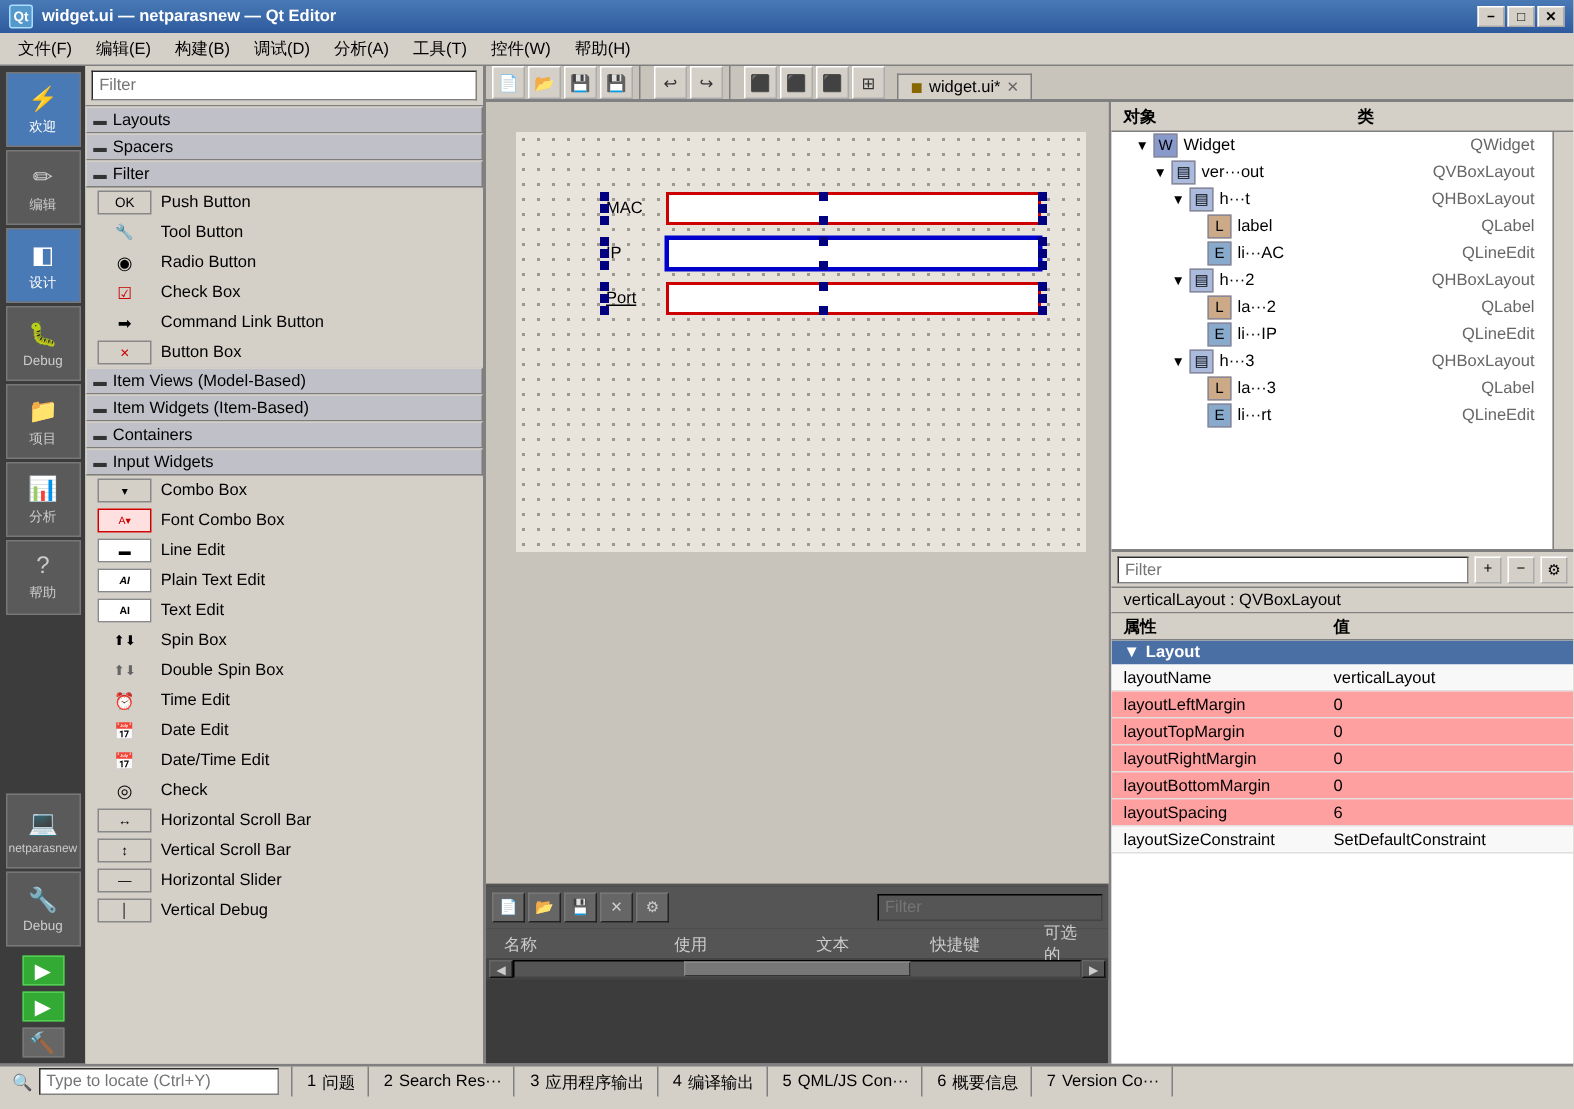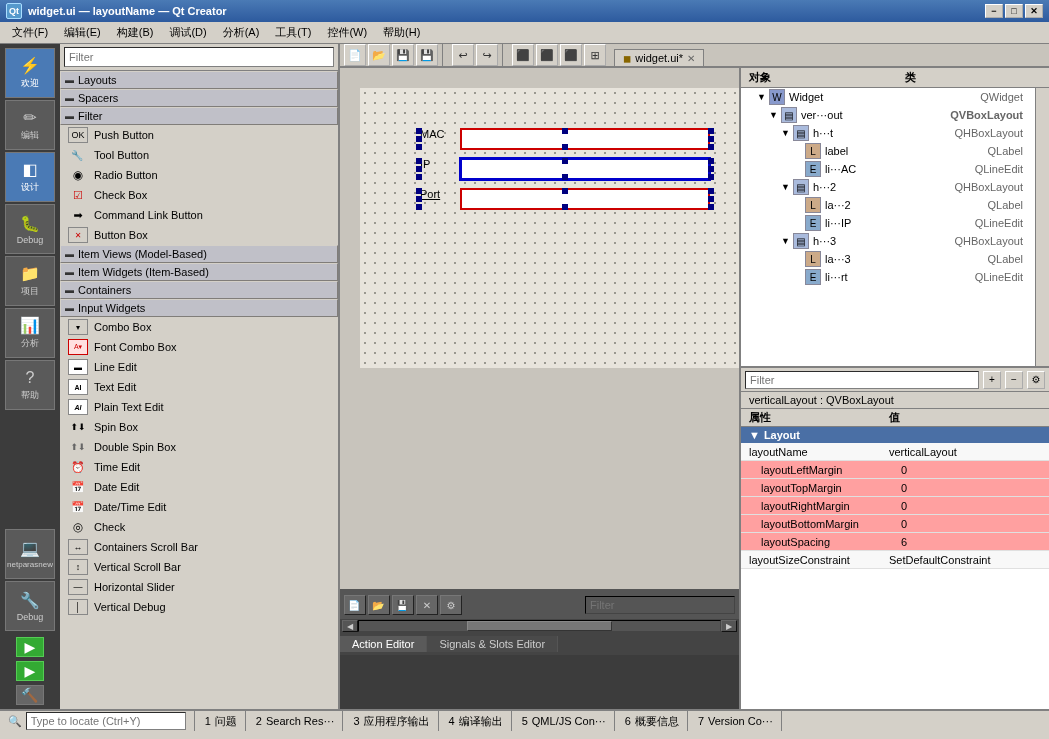--- a/index.html
+++ b/index.html
@@ -110,21 +110,21 @@
     }
     .category-icon { color: #333; font-size: 9px; }
     .widget-item {
       display: flex;
       align-items: center;
       padding: 2px 8px;
       font-size: 11px;
       cursor: pointer;
       gap: 6px;
     }
-    .widget-item-icon { width: 20px; height: 16px; display: flex; align-items: center; justify-content: center; font-size: 10px; flex-shrink: 0; }
+    .widget-item-icon { width: 36px; height: 16px; display: flex; align-items: center; justify-content: center; font-size: 10px; flex-shrink: 0; }
 
     
     .center-area {
       flex: 1;
       display: flex;
       flex-direction: column;
       background: #d4d0c8;
     }
 
     
@@ -326,21 +326,21 @@
       align-items: center;
       gap: 4px;
     }
     .prop-row {
       display: flex;
       height: 18px;
       align-items: center;
       border-bottom: 1px solid #e0e0e0;
     }
     .prop-row:nth-child(even) { background: #f8f8f8; }
-    .prop-row.highlight { background: #ffa0a0; padding-left: 12px; }
+    .prop-row.highlight { background: #ffa0a0; }
     .prop-name { width: 140px; padding: 0 8px; color: #000; }
     .prop-value { flex: 1; padding: 0 8px; color: #000; }
 
     
     .status-bar {
       height: 22px;
       background: #d4d0c8;
       border-top: 2px solid #808080;
       display: flex;
       align-items: center;
@@ -393,21 +393,21 @@
     }
 
     .canvas-form-widget {
       position: absolute;
       top: 40px;
       left: 60px;
       width: 290px;
     }
     .form-row {
       display: flex;
-      align-items: flex-start;
+      align-items: center;
       margin-bottom: 6px;
       position: relative;
     }
     .form-row-label {
       font-size: 11px;
       width: 40px;
       color: #000;
     }
     .form-row-input {
       flex: 1;
@@ -416,21 +416,21 @@
       background: white;
       font-size: 11px;
       padding: 0 4px;
     }
   </style>
 </head>
 <body>
 
 <div class="title-bar">
   <div class="title-bar-icon">Qt</div>
-  <span>widget.ui — layoutName — Qt Creator</span>
+  <span>widget.ui — netparasnew — Qt Editor</span>
   <div class="title-bar-controls">
     <div class="title-btn">−</div>
     <div class="title-btn">□</div>
     <div class="title-btn">✕</div>
   </div>
 </div>
 
 <div class="menu-bar">
   <span class="menu-item">文件(F)</span>
   <span class="menu-item">编辑(E)</span>
@@ -559,28 +559,28 @@
       </div>
       <div class="widget-item">
         <div class="widget-item-icon" style="border:1px solid #c00;background:#ffe0e0;font-size:7px;color:#c00;">A▾</div>
         <span>Font Combo Box</span>
       </div>
       <div class="widget-item">
         <div class="widget-item-icon" style="border:1px solid #888;background:white;font-size:8px;">▬</div>
         <span>Line Edit</span>
       </div>
       <div class="widget-item">
+        <div class="widget-item-icon" style="border:1px solid #888;background:white;font-size:7px;font-weight:bold;font-style:italic;">AI</div>
+        <span>Plain Text Edit</span>
+      </div>
+      <div class="widget-item">
         <div class="widget-item-icon" style="border:1px solid #888;background:white;font-size:7px;font-weight:bold;">AI</div>
         <span>Text Edit</span>
       </div>
       <div class="widget-item">
-        <div class="widget-item-icon" style="border:1px solid #888;background:white;font-size:7px;font-weight:bold;font-style:italic;">AI</div>
-        <span>Plain Text Edit</span>
-      </div>
-      <div class="widget-item">
         <div class="widget-item-icon" style="font-size:9px;">⬆⬇</div>
         <span>Spin Box</span>
       </div>
       <div class="widget-item">
         <div class="widget-item-icon" style="font-size:9px;color:#666;">⬆⬇</div>
         <span>Double Spin Box</span>
       </div>
       <div class="widget-item">
         <div class="widget-item-icon" style="font-size:11px;">⏰</div>
         <span>Time Edit</span>
@@ -592,21 +592,21 @@
       <div class="widget-item">
         <div class="widget-item-icon" style="font-size:11px;">📅</div>
         <span>Date/Time Edit</span>
       </div>
       <div class="widget-item">
         <div class="widget-item-icon" style="font-size:12px;">◎</div>
         <span>Check</span>
       </div>
       <div class="widget-item">
         <div class="widget-item-icon" style="border:1px solid #888;background:#d4d0c8;font-size:9px;">↔</div>
-        <span>Containers Scroll Bar</span>
+        <span>Horizontal Scroll Bar</span>
       </div>
       <div class="widget-item">
         <div class="widget-item-icon" style="border:1px solid #888;background:#d4d0c8;font-size:9px;">↕</div>
         <span>Vertical Scroll Bar</span>
       </div>
       <div class="widget-item">
         <div class="widget-item-icon" style="border:1px solid #888;background:#d4d0c8;font-size:9px;">—</div>
         <span>Horizontal Slider</span>
       </div>
       <div class="widget-item">
@@ -693,30 +693,33 @@
 
         <div class="bottom-panel">
           <div class="bottom-toolbar">
             <div class="bottom-btn">📄</div>
             <div class="bottom-btn">📂</div>
             <div class="bottom-btn">💾</div>
             <div class="bottom-btn">✕</div>
             <div class="bottom-btn">⚙</div>
             <input class="bottom-filter" type="text" placeholder="Filter" style="">
           </div>
+          <div class="bottom-table-header">
+            <span class="bottom-table-col" style="width:120px;">名称</span>
+            <span class="bottom-table-col" style="width:100px;">使用</span>
+            <span class="bottom-table-col" style="width:80px;">文本</span>
+            <span class="bottom-table-col" style="width:80px;">快捷键</span>
+            <span class="bottom-table-col">可选的</span>
+          </div>
           <div class="bottom-scroll-area">
             <div style="width:16px;height:12px;background:#555;border:1px outset #666;display:flex;align-items:center;justify-content:center;font-size:8px;color:#ccc;cursor:pointer;">◀</div>
             <div class="h-scrollbar">
               <div class="h-scroll-thumb"></div>
             </div>
             <div style="width:16px;height:12px;background:#555;border:1px outset #666;display:flex;align-items:center;justify-content:center;font-size:8px;color:#ccc;cursor:pointer;">▶</div>
-          </div>
-          <div class="bottom-tabs">
-            <div class="bottom-tab active">Action Editor</div>
-            <div class="bottom-tab">Signals &amp; Slots Editor</div>
           </div>
         </div>
       </div>
 
       <div class="right-panel">
 
         <div class="object-inspector">
           <div class="panel-header">
             <span class="panel-header-col">对象</span>
             <span class="panel-header-col">类</span>
@@ -731,21 +734,21 @@
                 <span class="tree-name">Widget</span>
                 <span class="tree-type" style="margin-left:auto;padding-right:8px;">QWidget</span>
               </div>
 
               <div class="tree-item">
                 <span class="tree-indent"></span>
                 <span class="tree-indent"></span>
                 <span class="tree-expand">▼</span>
                 <span class="tree-icon" style="background:#aabbdd;">▤</span>
                 <span class="tree-name">ver···out</span>
-                <span class="tree-type" style="margin-left:auto;padding-right:8px;font-weight:bold;">QVBoxLayout</span>
+                <span class="tree-type" style="margin-left:auto;padding-right:8px;">QVBoxLayout</span>
               </div>
 
               <div class="tree-item">
                 <span class="tree-indent"></span>
                 <span class="tree-indent"></span>
                 <span class="tree-indent"></span>
                 <span class="tree-expand">▼</span>
                 <span class="tree-icon" style="background:#aabbdd;">▤</span>
                 <span class="tree-name">h···t</span>
                 <span class="tree-type" style="margin-left:auto;padding-right:8px;">QHBoxLayout</span>

